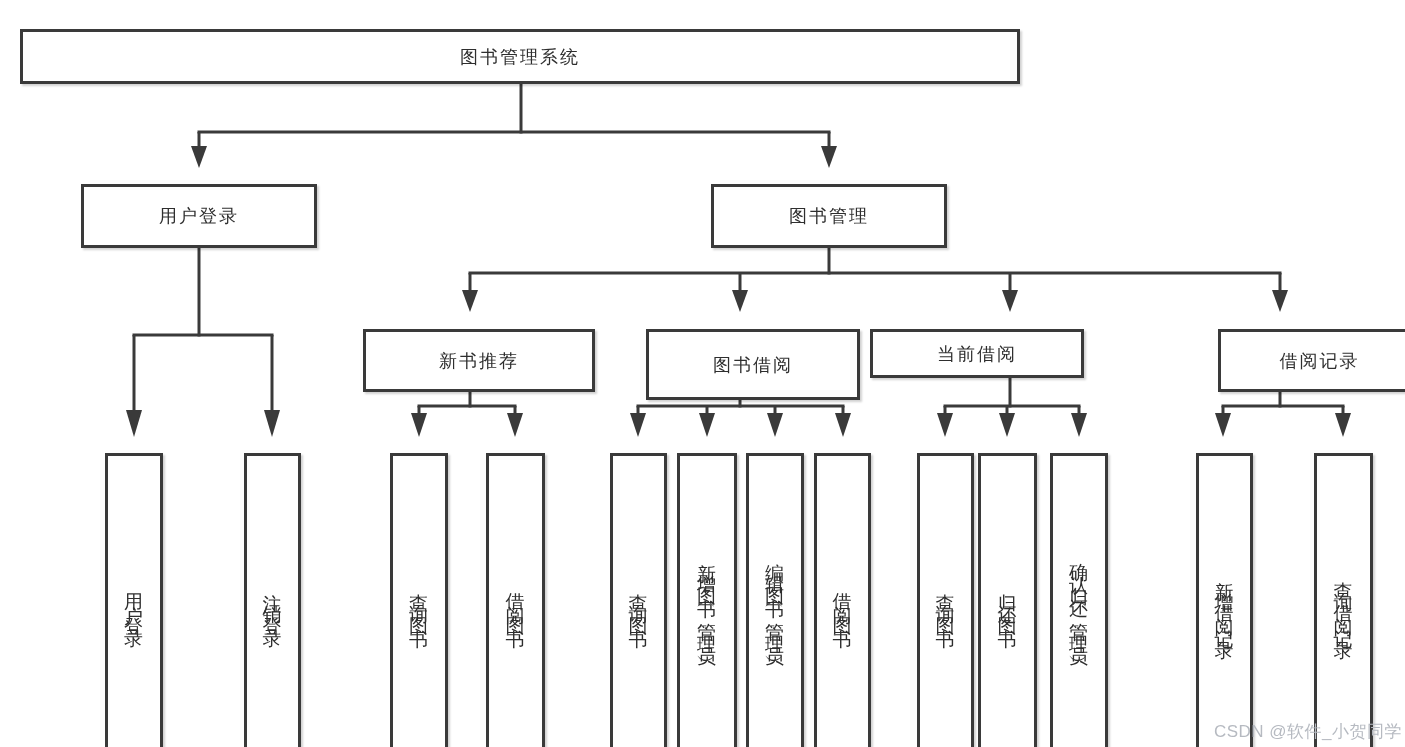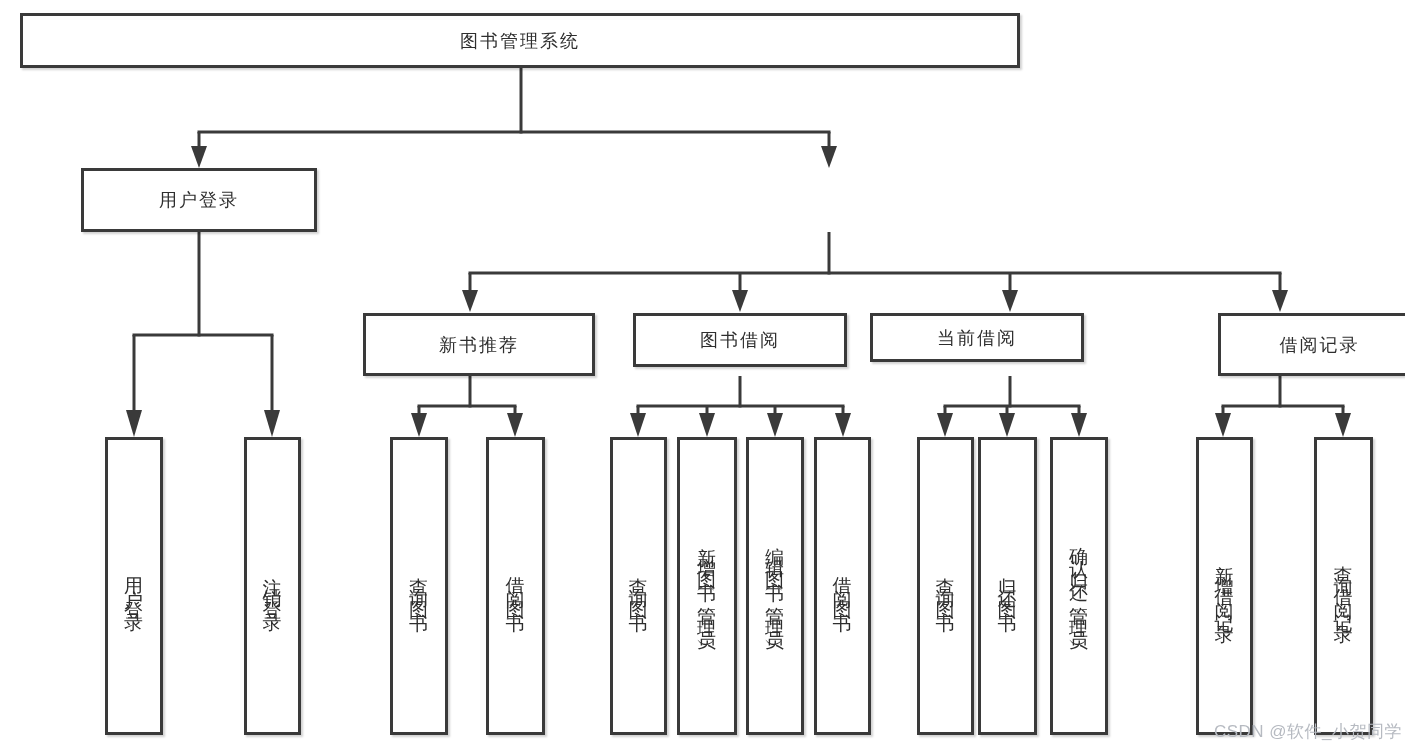--- a/index.html
+++ b/index.html
@@ -11,20 +11,21 @@
   }
   svg.connectors { position:absolute; left:0; top:0; pointer-events:none; }
   svg.connectors line { stroke:var(--line,#3a3a3a); stroke-width:3; }
   svg.connectors polygon { fill:var(--line,#3a3a3a); }
   .node {
     position:absolute; box-sizing:border-box;
     background:#ffffff; border:3px solid var(--line,#3a3a3a);
     display:flex; align-items:center; justify-content:center;
     color:var(--text,#2e2e2e);
     box-shadow:2px 2px 2px rgba(0,0,0,0.18);
+    margin-top:16px;
   }
   .node.h .label { font-size:18px; letter-spacing:2px; white-space:nowrap; }
   .node.v .label {
     writing-mode:vertical-rl; text-orientation:mixed;
     font-size:19px; letter-spacing:12px; line-height:1;
   }
   .watermark {
     position:absolute; right:3px; bottom:4px; z-index:5;
     font-size:17px; letter-spacing:0.5px; color:var(--wm,#b6bac1);
     white-space:nowrap;
@@ -112,25 +113,28 @@
     </g>
   </svg>
 
   <div class="node h" style="left:20px;top:13px;width:1000px;height:55px">
     <span class="label">图书管理系统</span>
   </div>
 
   <div class="node h" style="left:81px;top:168px;width:236px;height:64px">
     <span class="label">用户登录</span>
   </div>
+  <div class="node h" style="left:711px;top:168px;width:236px;height:64px">
+    <span class="label">图书管理</span>
+  </div>
 
   <div class="node h" style="left:363px;top:313px;width:232px;height:63px">
     <span class="label">新书推荐</span>
   </div>
-  <div class="node h" style="left:633px;top:313px;width:214px;height:54px">
+  <div class="node h" style="left:646px;top:313px;width:214px;height:71px">
     <span class="label">图书借阅</span>
   </div>
   <div class="node h" style="left:870px;top:313px;width:214px;height:49px">
     <span class="label">当前借阅</span>
   </div>
   <div class="node h" style="left:1218px;top:313px;width:203px;height:63px">
     <span class="label">借阅记录</span>
   </div>
 
   <div class="node v" style="left:105px;top:437px;width:58px;height:298px">

